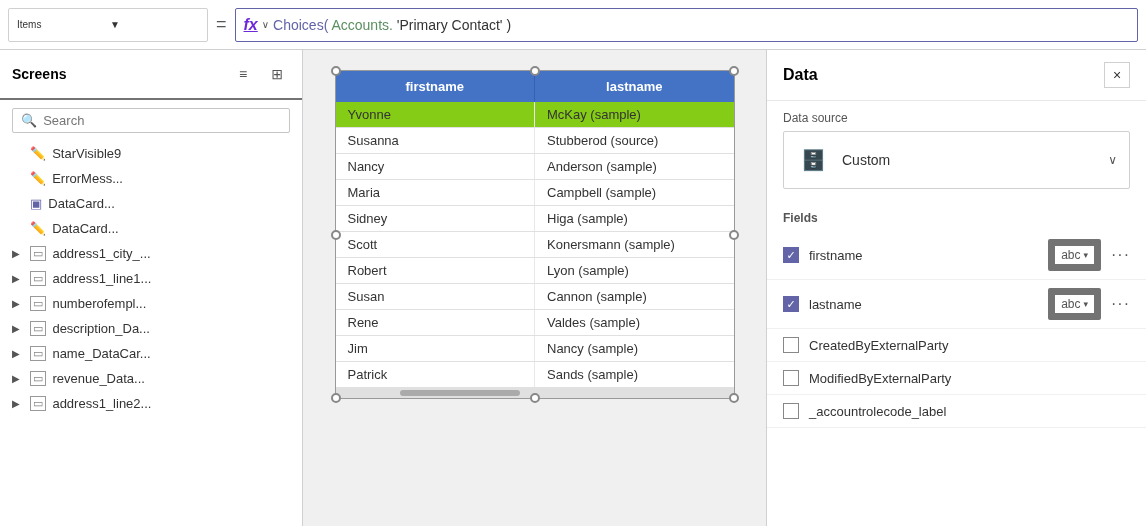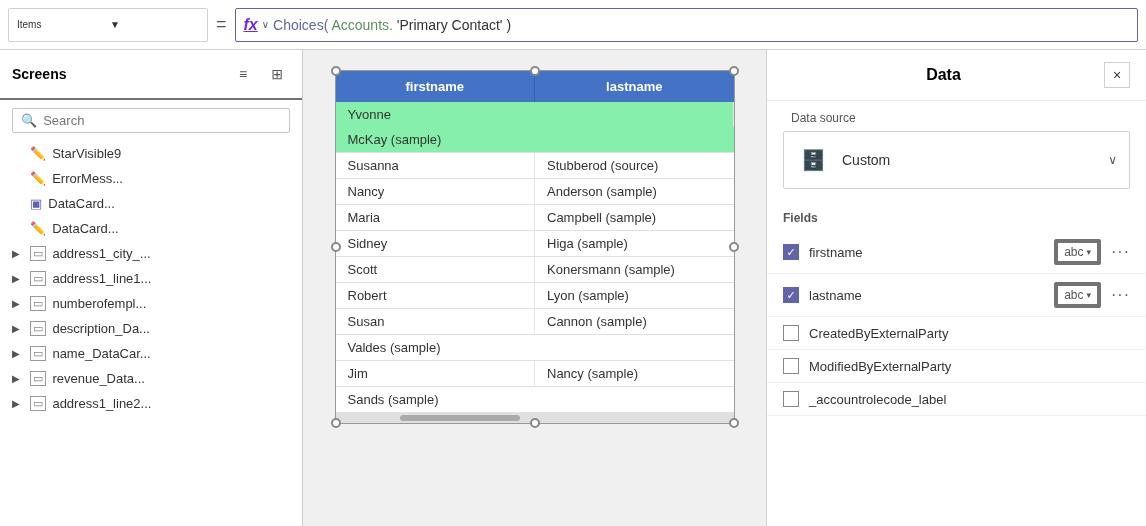--- a/index.html
+++ b/index.html
@@ -93,47 +93,47 @@
       display: flex; background: #4472c4;
     }
     .gallery-header-cell {
       flex: 1; padding: 8px 12px; color: #fff; font-weight: 600; font-size: 13px;
       border-right: 1px solid #3461b3; text-align: center;
     }
     .gallery-header-cell:last-child { border-right: none; }
     .gallery-row {
       display: flex; border-bottom: 1px solid #e0e0e0;
     }
-    .gallery-row.selected { background: #86efac; flex-direction: column; }
+    .gallery-row.selected { background: #84cc16; }
     .gallery-cell {
       flex: 1; padding: 5px 12px; font-size: 13px; color: #333;
       border-right: 1px solid #e8e8e8;
     }
     .gallery-cell:last-child { border-right: none; }
     .scrollbar-h {
       height: 10px; background: #e0e0e0; display: flex; align-items: center; padding: 2px 4px;
     }
     .scrollbar-thumb {
       width: 120px; height: 6px; background: #aaa; border-radius: 3px; margin-left: 60px;
     }
 
     
     .right-panel {
       width: 380px; background: #fff; border-left: 1px solid #d0d0d0;
       display: flex; flex-direction: column; flex-shrink: 0; overflow-y: auto;
     }
     .right-panel-header {
       display: flex; align-items: center; padding: 12px 16px; border-bottom: 1px solid #e8e8e8;
     }
-    .right-panel-title { font-size: 16px; font-weight: 600; flex: 1; text-align: center; }
+    .right-panel-title { font-size: 16px; font-weight: 600; flex: 1; }
     .close-btn {
       width: 26px; height: 26px; display: flex; align-items: center; justify-content: center;
       cursor: pointer; border: 1px solid #d0d0d0; background: #fff; font-size: 14px; color: #333;
     }
-    .section-label { font-size: 12px; color: #555; padding: 10px 24px 6px; }
+    .section-label { font-size: 12px; color: #555; padding: 10px 16px 6px; }
     .datasource-box {
       margin: 0 16px 12px; border: 1px solid #d0d0d0; border-radius: 2px;
       display: flex; align-items: center; padding: 10px 12px; gap: 10px; cursor: pointer;
     }
     .db-icon {
       width: 36px; height: 36px; display: flex; align-items: center; justify-content: center;
       font-size: 20px; color: #555;
     }
     .datasource-name { flex: 1; font-size: 14px; font-weight: 500; color: #333; }
     .datasource-arrow { color: #555; font-size: 12px; }
@@ -144,21 +144,21 @@
     }
     .field-checkbox {
       width: 16px; height: 16px; border: 1px solid #888; background: #fff;
       flex-shrink: 0; display: flex; align-items: center; justify-content: center;
     }
     .field-checkbox.checked { background: #6264a7; border-color: #6264a7; }
     .field-checkbox.checked::after { content: '✓'; color: #fff; font-size: 11px; }
     .field-name { flex: 1; font-size: 13px; color: #333; }
     .field-type {
       display: flex; align-items: center; gap: 3px; color: #555; font-size: 12px;
-      border: 4px solid #737373; padding: 2px 6px; border-radius: 2px; margin-left: 28px;
+      border: 7px solid #737373; padding: 2px 6px; border-radius: 2px; margin-left: 28px;
     }
     .field-type-arrow { font-size: 9px; }
     .field-more { color: #555; font-size: 16px; cursor: pointer; letter-spacing: 1px; }
   </style>
 </head>
 <body>
 
 <div class="formula-bar">
   <div class="formula-bar-name">
     <span>Items</span>
@@ -291,27 +291,29 @@
           </div>
           <div class="gallery-row">
             <div class="gallery-cell">Robert</div>
             <div class="gallery-cell">Lyon (sample)</div>
           </div>
           <div class="gallery-row">
             <div class="gallery-cell">Susan</div>
             <div class="gallery-cell">Cannon (sample)</div>
           </div>
           <div class="gallery-row">
+            <div class="gallery-cell">Rene</div>
             <div class="gallery-cell">Valdes (sample)</div>
           </div>
           <div class="gallery-row">
             <div class="gallery-cell">Jim</div>
             <div class="gallery-cell">Nancy (sample)</div>
           </div>
           <div class="gallery-row">
+            <div class="gallery-cell">Patrick</div>
             <div class="gallery-cell">Sands (sample)</div>
           </div>
         </div>
       <div class="scrollbar-h">
         <div class="scrollbar-thumb"></div>
       </div>
     </div>
   </div>
 
   <div class="right-panel">

